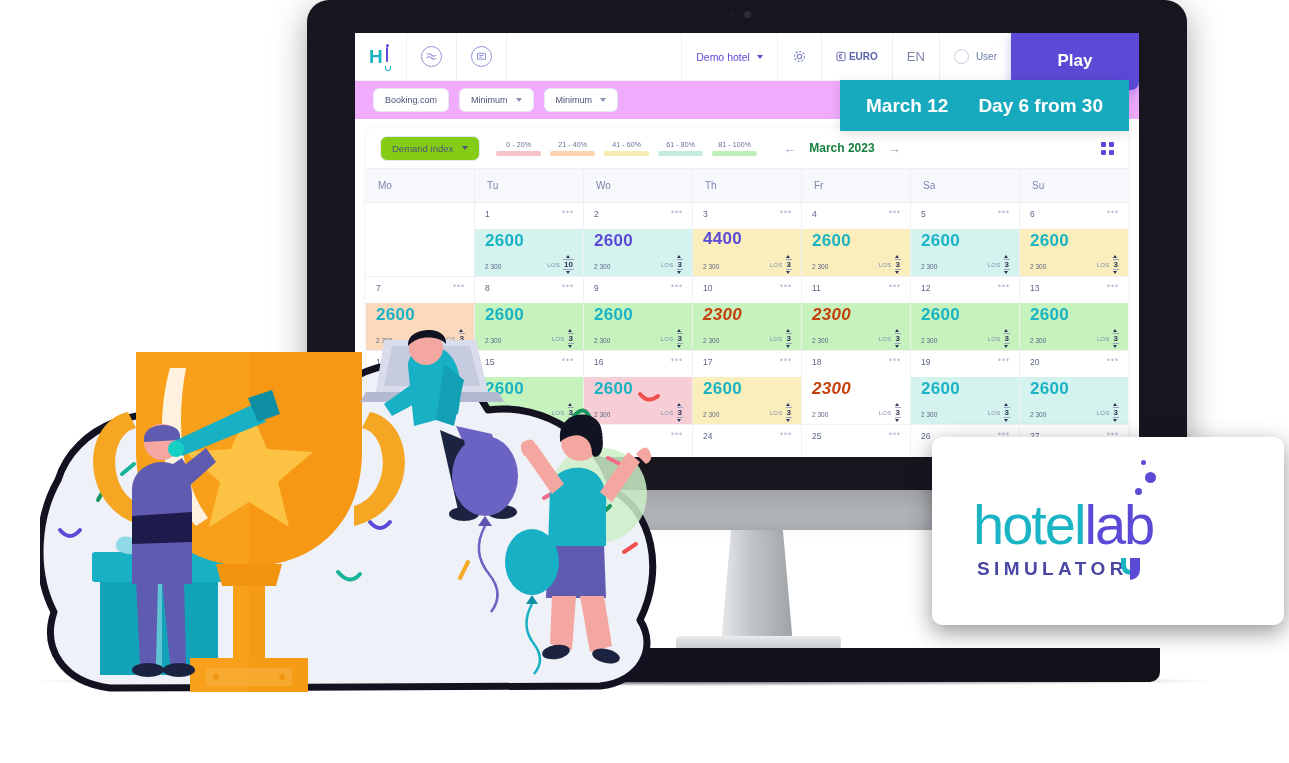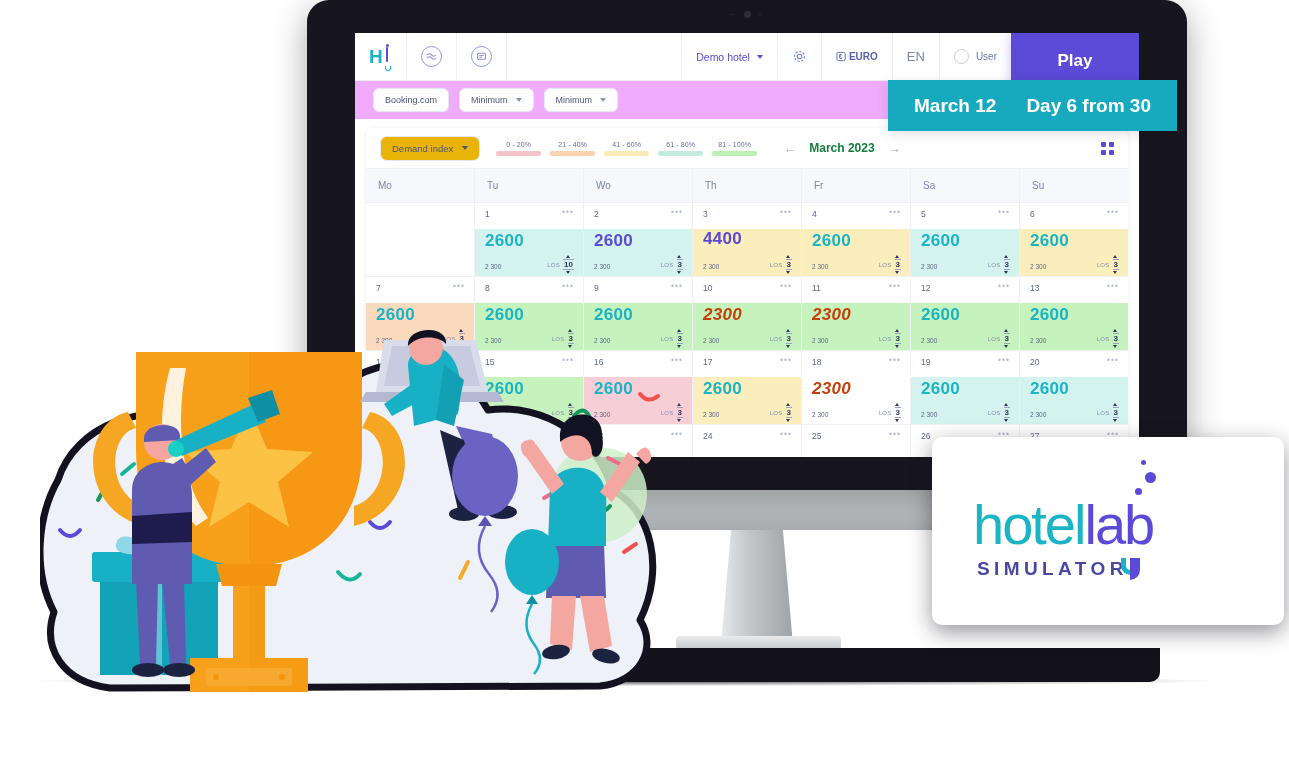--- a/index.html
+++ b/index.html
@@ -130,21 +130,21 @@
     margin:9px 11px 0 11px; background:#fff; border-radius:8px;
     box-shadow:0 1px 4px rgba(40,50,90,.10); overflow:hidden;
     height:370px;
   }
   #cal-toolbar {
     height:40px; display:flex; align-items:center; padding:0 14px; gap:16px;
   }
   #demand-index-btn {
     border:1px solid #e4e8f0; border-radius:7px; height:25px;
     display:flex;align-items:center;gap:9px;padding:0 11px;
-    font-size:9.5px;color:#4b5578; background:#eab308;
+    font-size:9.5px;color:#4b5578; background:#84cc16;
   }
   #legend { display:flex; gap:9px; }
   .legend-item { width:45px; }
   .legend-label { font-size:7px; color:#66709a; text-align:center; letter-spacing:.1px;}
   .legend-swatch { height:5px; border-radius:2px; margin-top:3px; }
   #month-nav { display:flex; align-items:center; gap:13px; margin-left:10px; }
   .nav-arrow { color:#9aa1c0; font-size:13px; }
   #month-label { font-size:12px; font-weight:700; color:#15803d; }
   #grid-view-icon { margin-left:auto; display:grid; grid-template-columns:5px 5px;
                     grid-template-rows:5px 5px; gap:3px; }
@@ -189,21 +189,21 @@
              line-height:9px; padding:0 1px; position:relative; }
   .los-val::before, .los-val::after {
     content:""; position:absolute; left:50%; margin-left:-2.5px;
     border-left:2.5px solid transparent; border-right:2.5px solid transparent;
   }
   .los-val::before { top:-5px; border-bottom:3px solid #2c3558; }
   .los-val::after  { bottom:-5px; border-top:3px solid #2c3558; }
 
   
   #day-banner {
-    position:absolute; left:888px; top:80px; width:289px; height:51px;
+    position:absolute; left:840px; top:80px; width:289px; height:51px;
     background:#17a9bd; display:flex; align-items:center;
     justify-content:space-between; padding:0 26px; z-index:30;
     box-shadow:0 3px 12px rgba(0,0,0,.12);
   }
   #day-banner span { color:#fff; font-size:19px; font-weight:700; }
 
   
   #logo-card {
     position:absolute; left:932px; top:437px; width:352px; height:188px;
     background:#fff; border-radius:10px; z-index:40;

